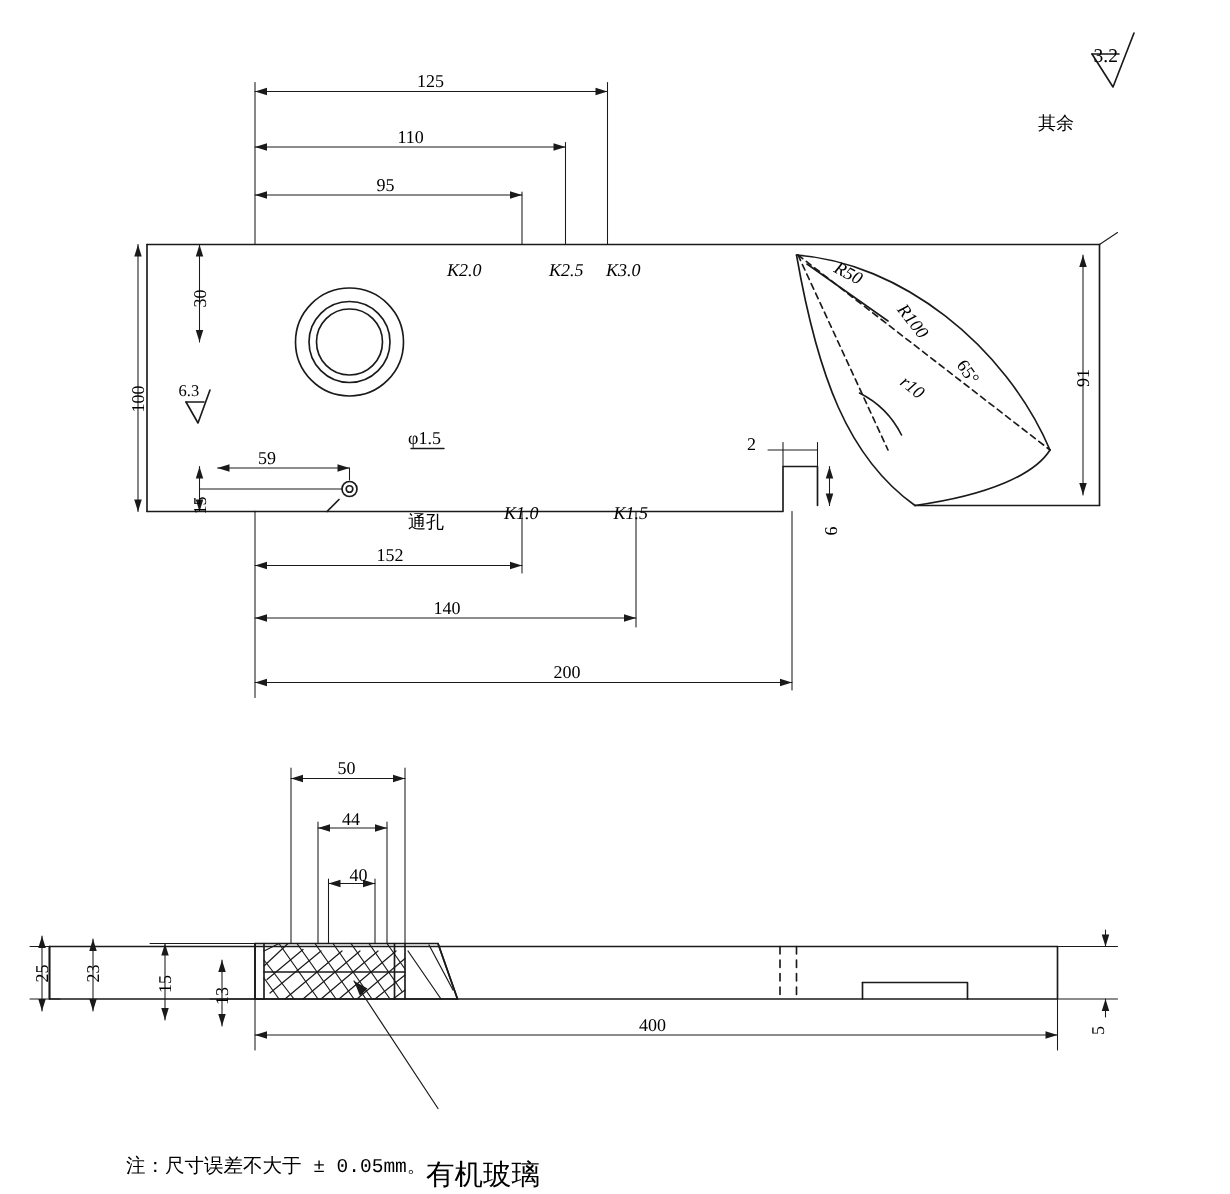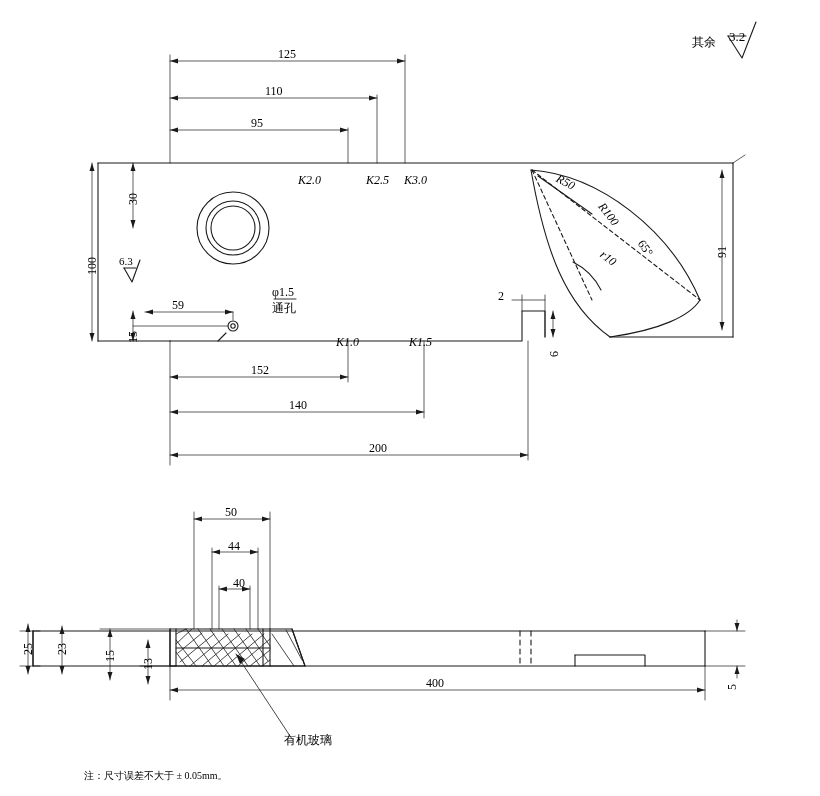--- a/index.html
+++ b/index.html
@@ -26,22 +26,22 @@
   .lbl {
     position: absolute;
     font-family: "Liberation Serif", serif;
     font-size: 12px;
     color: #000;
     white-space: nowrap;
     line-height: 1;
   }
   .lbl.small { font-size: 11px; }
   .lbl.ital { font-style: italic; }
-  .lbl.cn { font-family: "DejaVu Sans", sans-serif; font-size: 12px; }
-  .lbl.note { font-family: Liberation Serif, serif; font-size: 10px; }
+  .lbl.cn { font-family: "DejaVu Sans", sans-serif; font-size: 12px; margin-top: 40px; }
+  .lbl.note { font-family: Liberation Mono, monospace; font-size: 13px; }
   .rot90 { transform: rotate(-90deg); transform-origin: left top; }
 </style>
 </head>
 <body>
 
 <div id="sheet">
 
   <svg width="820" height="796" viewBox="0 0 820 796">
     <g fill="none" stroke="#1a1a1a" stroke-width="1.1" stroke-linecap="round" stroke-linejoin="round">
 
@@ -305,17 +305,17 @@
   <div class="lbl" style="left:233px; top:577px;">40</div>
 
   <div class="lbl rot90" style="left:22px; top:655px;">25</div>
   <div class="lbl rot90" style="left:56px; top:655px;">23</div>
   <div class="lbl rot90" style="left:104px; top:662px;">15</div>
   <div class="lbl rot90" style="left:142px; top:670px;">13</div>
 
   <div class="lbl" style="left:426px; top:677px;">400</div>
   <div class="lbl rot90" style="left:726px; top:690px;">5</div>
 
-  <div class="lbl cn" style="left:284px; top:734px; font-size:12px;text-align:right;">有机玻璃</div>
+  <div class="lbl cn" style="left:284px; top:734px; font-size:19px;text-align:right;">有机玻璃</div>
 
   <div class="lbl note" style="left:84px; top:771px;">注：尺寸误差不大于 ± 0.05mm。</div>
 
 </div>
 
 </body></html>

